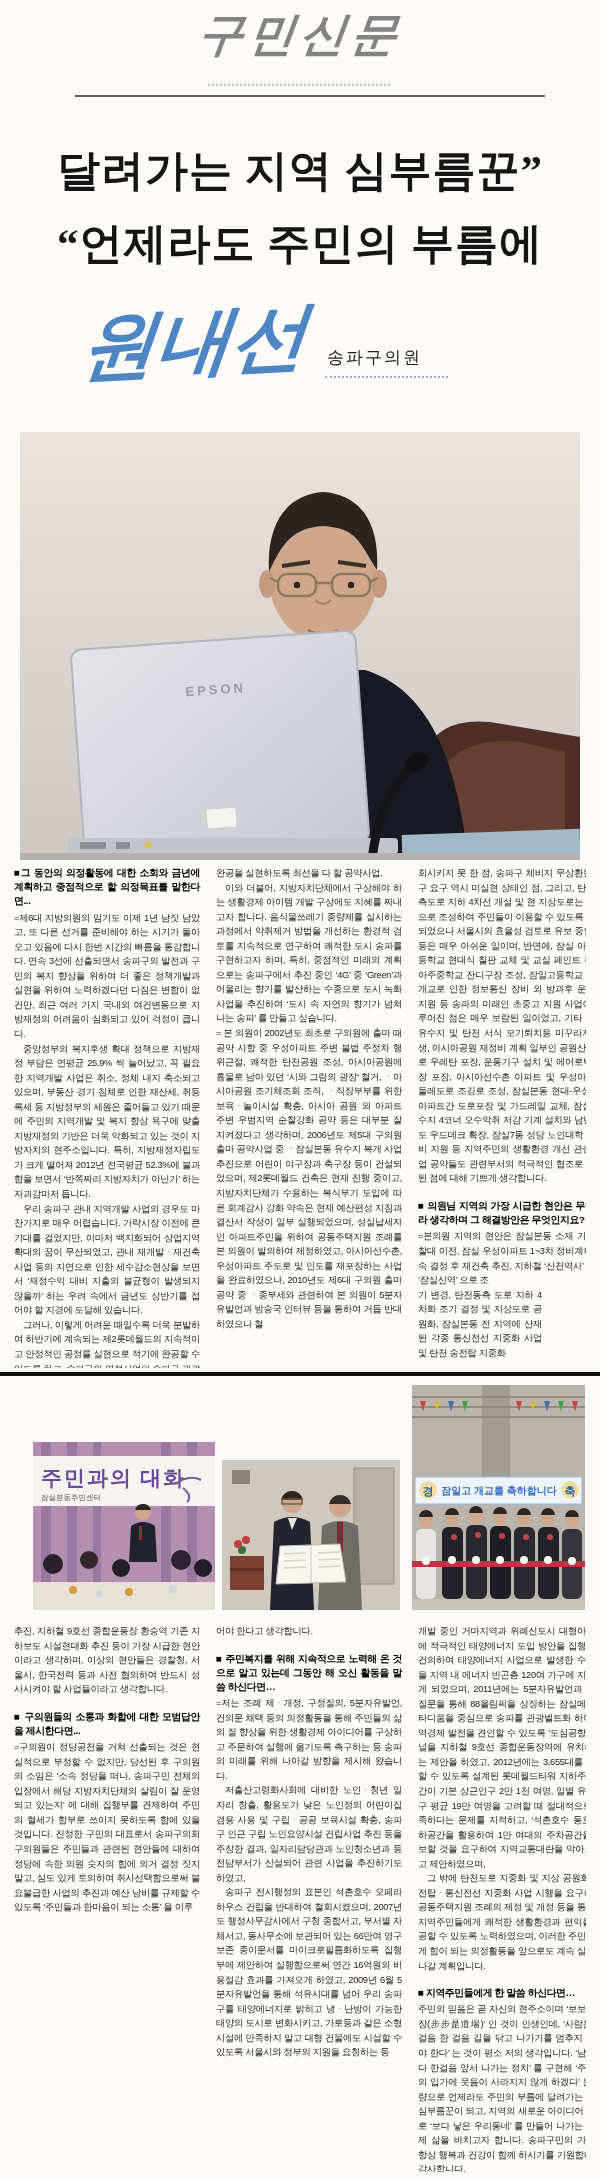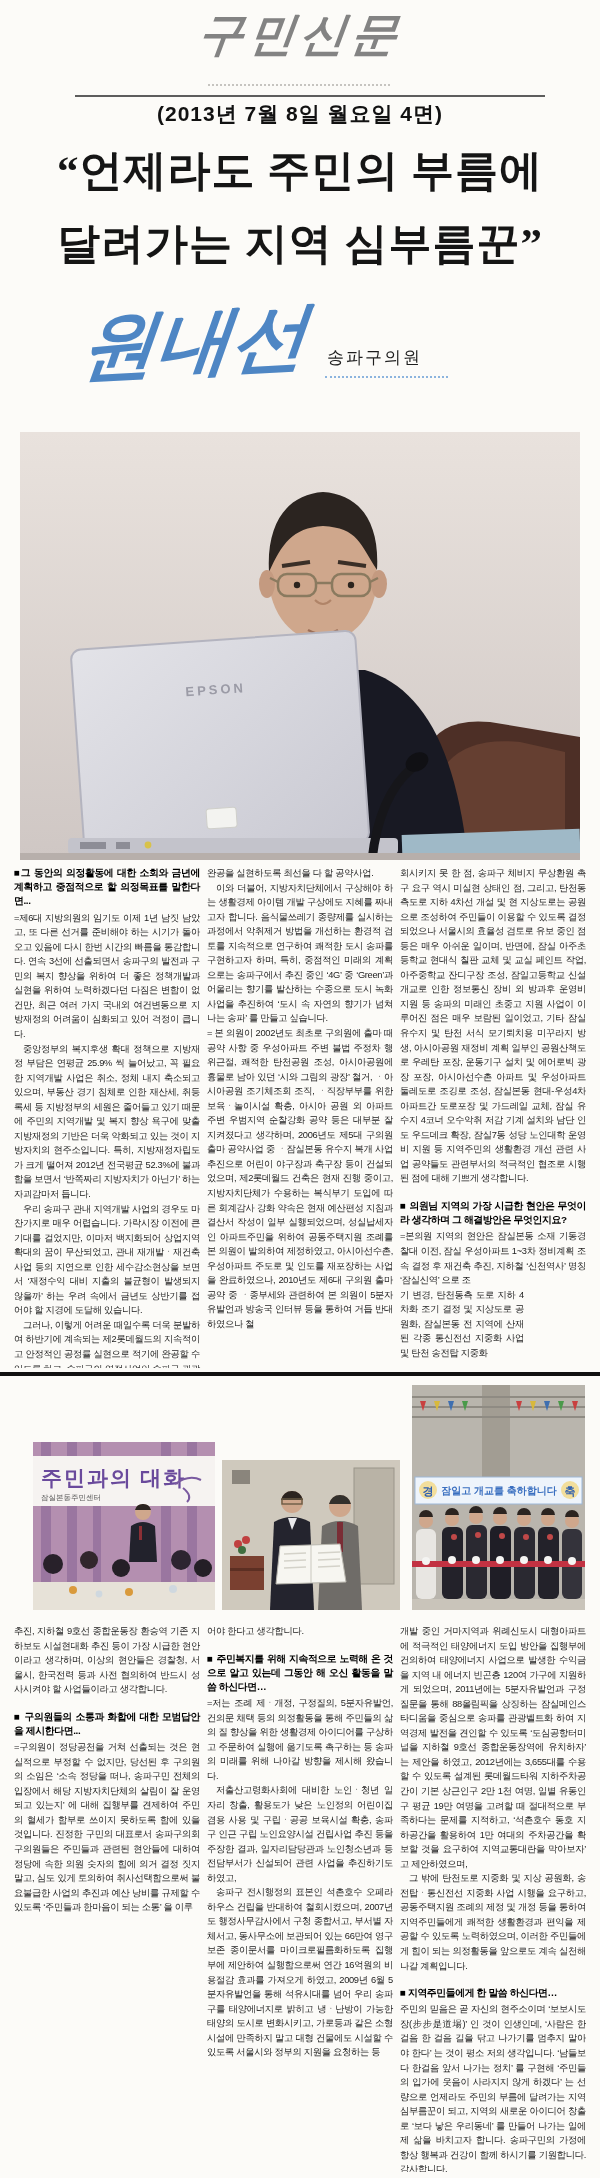--- a/index.html
+++ b/index.html
@@ -23,46 +23,45 @@
     font-style:italic;font-weight:700;font-size:75px;line-height:100px;color:#4e86c4;
     transform:skewX(-9deg) rotate(-3deg);}
   .byline-title{display:inline-block;vertical-align:bottom;margin:0 0 14px 18px;
     font-weight:400;font-size:17px;letter-spacing:2px;color:#1d1d1d;
     padding:0 26px 7px 2px;border-bottom:2px dotted #8cb4de;}
   
   .main-photo{position:absolute;top:432px;left:20px;width:560px;height:428px;}
   .strip-photo{position:absolute;}
   svg{display:block;}
   
-  .cols{position:absolute;left:14px;width:572px;display:flex;gap:7px;}
+  .cols{position:absolute;left:14px;width:572px;display:flex;gap:16px;}
   .upper-cols{top:866px;height:502px;overflow:hidden;}
   .lower-cols{top:1624px;height:548px;overflow:hidden;}
   .col{width:186px;min-width:186px;text-align:justify;word-break:break-all;
     font-size:9.3px;line-height:14.55px;letter-spacing:-0.3px;color:#222;}
   .col p{margin:0;text-indent:9px;}
   .col p.flow{text-indent:0;}
   .col p.qhead{font-weight:700;font-size:9.9px;letter-spacing:-0.4px;color:#000;
     margin:13px 0 2px;text-indent:0;line-height:14.2px;}
   .col p.qhead.first{margin-top:0;}
   .narrow{width:124px;}
   .divider{position:absolute;top:1372px;left:0;width:600px;height:4px;background:#111;}
 </style>
 </head>
 <body>
 
 <div class="page">
 
   <div class="masthead">구민신문</div>
   <div class="mast-underline"></div>
   <div class="top-rule"></div>
-  <div class="dateline">(2013년 7월 8일 월요일 4면)</div>
 
   <div class="headline">
+    <div>달려가는 지역 심부름꾼”</div>
     <div>“언제라도 주민의 부름에</div>
-    <div>달려가는 지역 심부름꾼”</div>
   </div>
 
   <div class="byline">
     <span class="byline-name">원내선</span><span class="byline-title">송파구의원</span>
   </div>
 
   <div class="main-photo">
     <svg width="560" height="428" viewBox="0 0 560 428">
       <defs>
         <linearGradient id="bg1" x1="0" y1="0" x2="0" y2="1">

